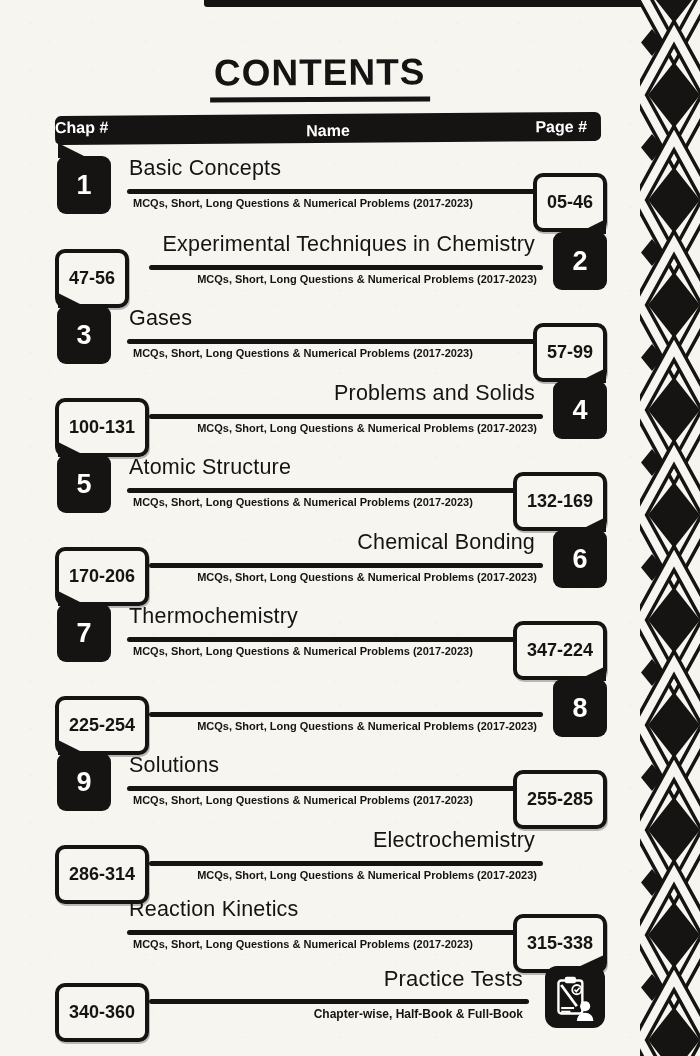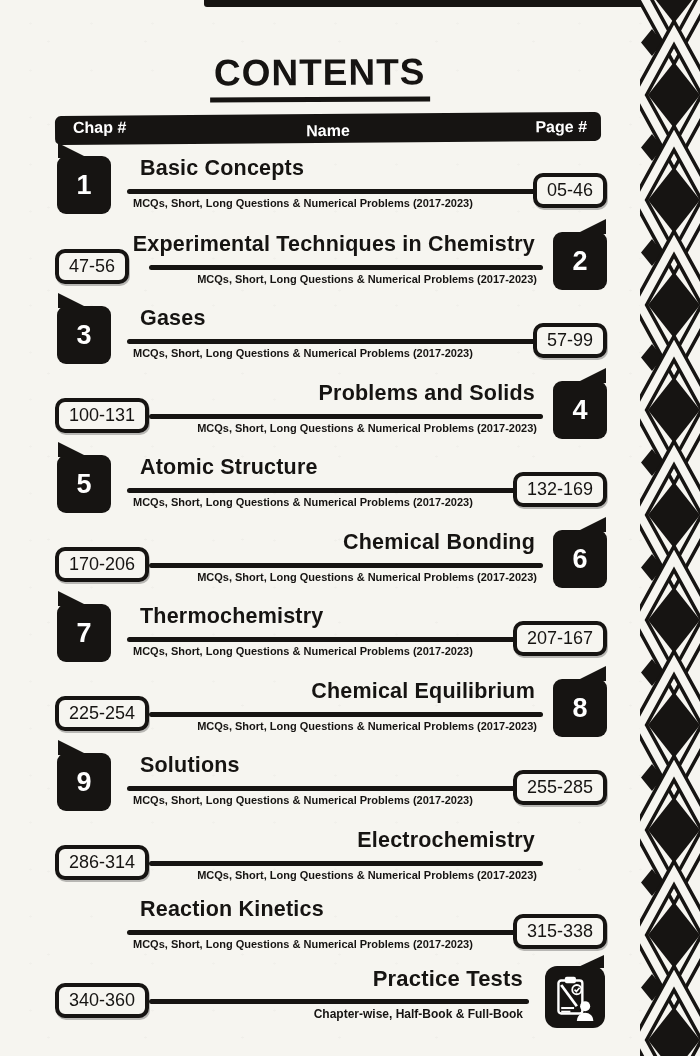--- a/index.html
+++ b/index.html
@@ -33,55 +33,55 @@
     transform:rotate(-.3deg);
   }
 
   
   .header-bar{
     position:absolute;left:55px;top:114px;width:546px;height:29px;
     background:var(--ink);border-radius:6px;
     transform:rotate(-.45deg);
     color:var(--white);font-weight:700;font-size:16px;
   }
-  .header-bar .h-chap{position:absolute;left:18px;top:3px;}
+  .header-bar .h-chap{position:absolute;left:0;top:3px;}
   .header-bar .h-name{position:absolute;left:0;right:0;top:8px;text-align:center;}
   .header-bar .h-page{position:absolute;right:14px;top:6px;text-align:right;}
 
   
   .row{position:absolute;left:55px;width:552px;height:72px;}
 
   .chap-box{
     position:absolute;top:4px;width:54px;height:58px;
     background:var(--ink);border-radius:9px;
     display:flex;align-items:center;justify-content:center;
   }
   .chap-box::before{content:"";position:absolute;top:-13px;width:30px;height:15px;background:var(--ink);}
   .odd  .chap-box{left:2px;}
   .even .chap-box{right:0;}
   .odd  .chap-box::before{left:1px;clip-path:polygon(0 0,100% 100%,0 100%);}
   .even .chap-box::before{right:1px;clip-path:polygon(100% 0,100% 100%,0 100%);}
   .chap-num{color:var(--white);font-size:27px;font-weight:700;}
 
-  .name{position:absolute;top:4px;font-size:21.5px;font-weight:700;letter-spacing:.2px;white-space:nowrap;margin-left:11px;}
+  .name{position:absolute;top:4px;font-size:21.5px;font-weight:400;letter-spacing:.2px;white-space:nowrap;}
   .odd  .name{left:74px;}
   .even .name{right:72px;}
 
   .rule{position:absolute;top:37px;height:5px;background:var(--ink);border-radius:3px;}
   .odd  .rule{left:72px;right:34px;}
   .even .rule{left:94px;right:64px;}
 
   .subtitle{position:absolute;top:45px;font-size:11px;font-weight:700;white-space:nowrap;}
   .odd  .subtitle{left:78px;}
   .even .subtitle{right:70px;}
 
   .page-box{
     position:absolute;top:21px;
     background:var(--paper);border:4px solid var(--ink);border-radius:10px;
-    font-size:18px;font-weight:400;padding:3px 10px;white-space:nowrap;
+    font-size:18px;font-weight:700;padding:15px 10px;white-space:nowrap;
     box-shadow:1px 2px 0 rgba(0,0,0,.25);
   }
   .odd  .page-box{right:0;}
   .even .page-box{left:0;text-align:center;}
 
   
   .practice .name{right:84px;font-size:22px;text-align:right;}
   .practice .rule{left:94px;right:78px;}
   .practice .subtitle{right:84px;font-size:12px;}
   .icon-box{
@@ -169,26 +169,25 @@
     </div>
 </div>
 
 <div class="row odd" style="top:600px">
   <div class="chap-box">
       <span class="chap-num">7</span>
     </div>
   <div class="name">Thermochemistry</div>
   <div class="rule"></div>
   <div class="subtitle">MCQs, Short, Long Questions &amp; Numerical Problems (2017-2023)</div>
-  <div class="page-box">207-167</div>
+  <div class="page-box">347-224</div>
 </div>
 
 <div class="row even" style="top:675px">
   <div class="page-box">225-254</div>
-  <div class="name">Chemical Equilibrium</div>
   <div class="rule"></div>
   <div class="subtitle">MCQs, Short, Long Questions &amp; Numerical Problems (2017-2023)</div>
   <div class="chap-box">
       <span class="chap-num">8</span>
     </div>
 </div>
 
 <div class="row odd" style="top:749px">
   <div class="chap-box">
       <span class="chap-num">9</span>

